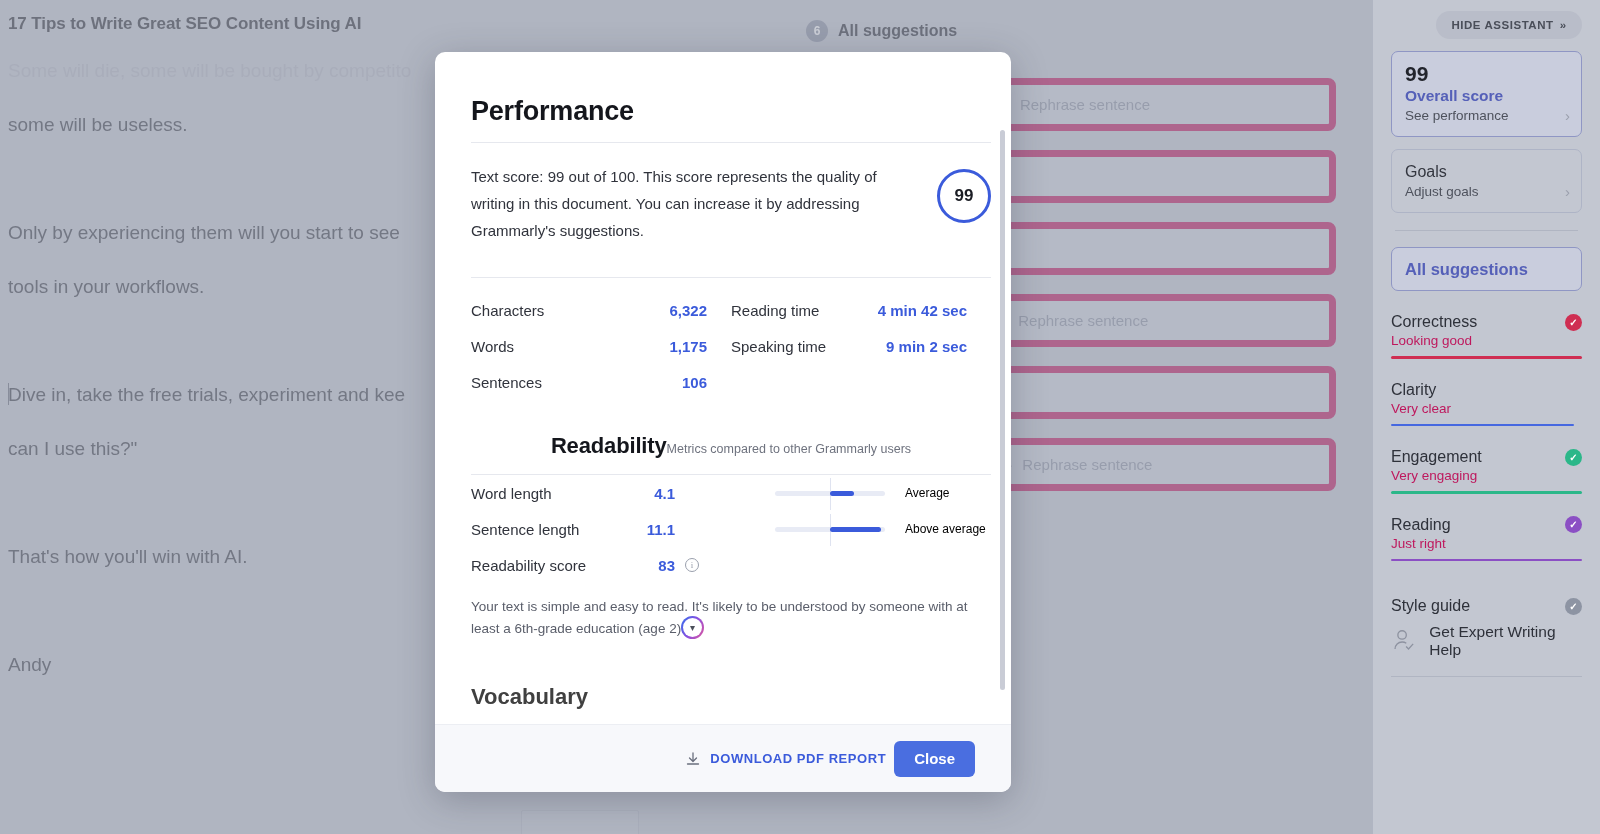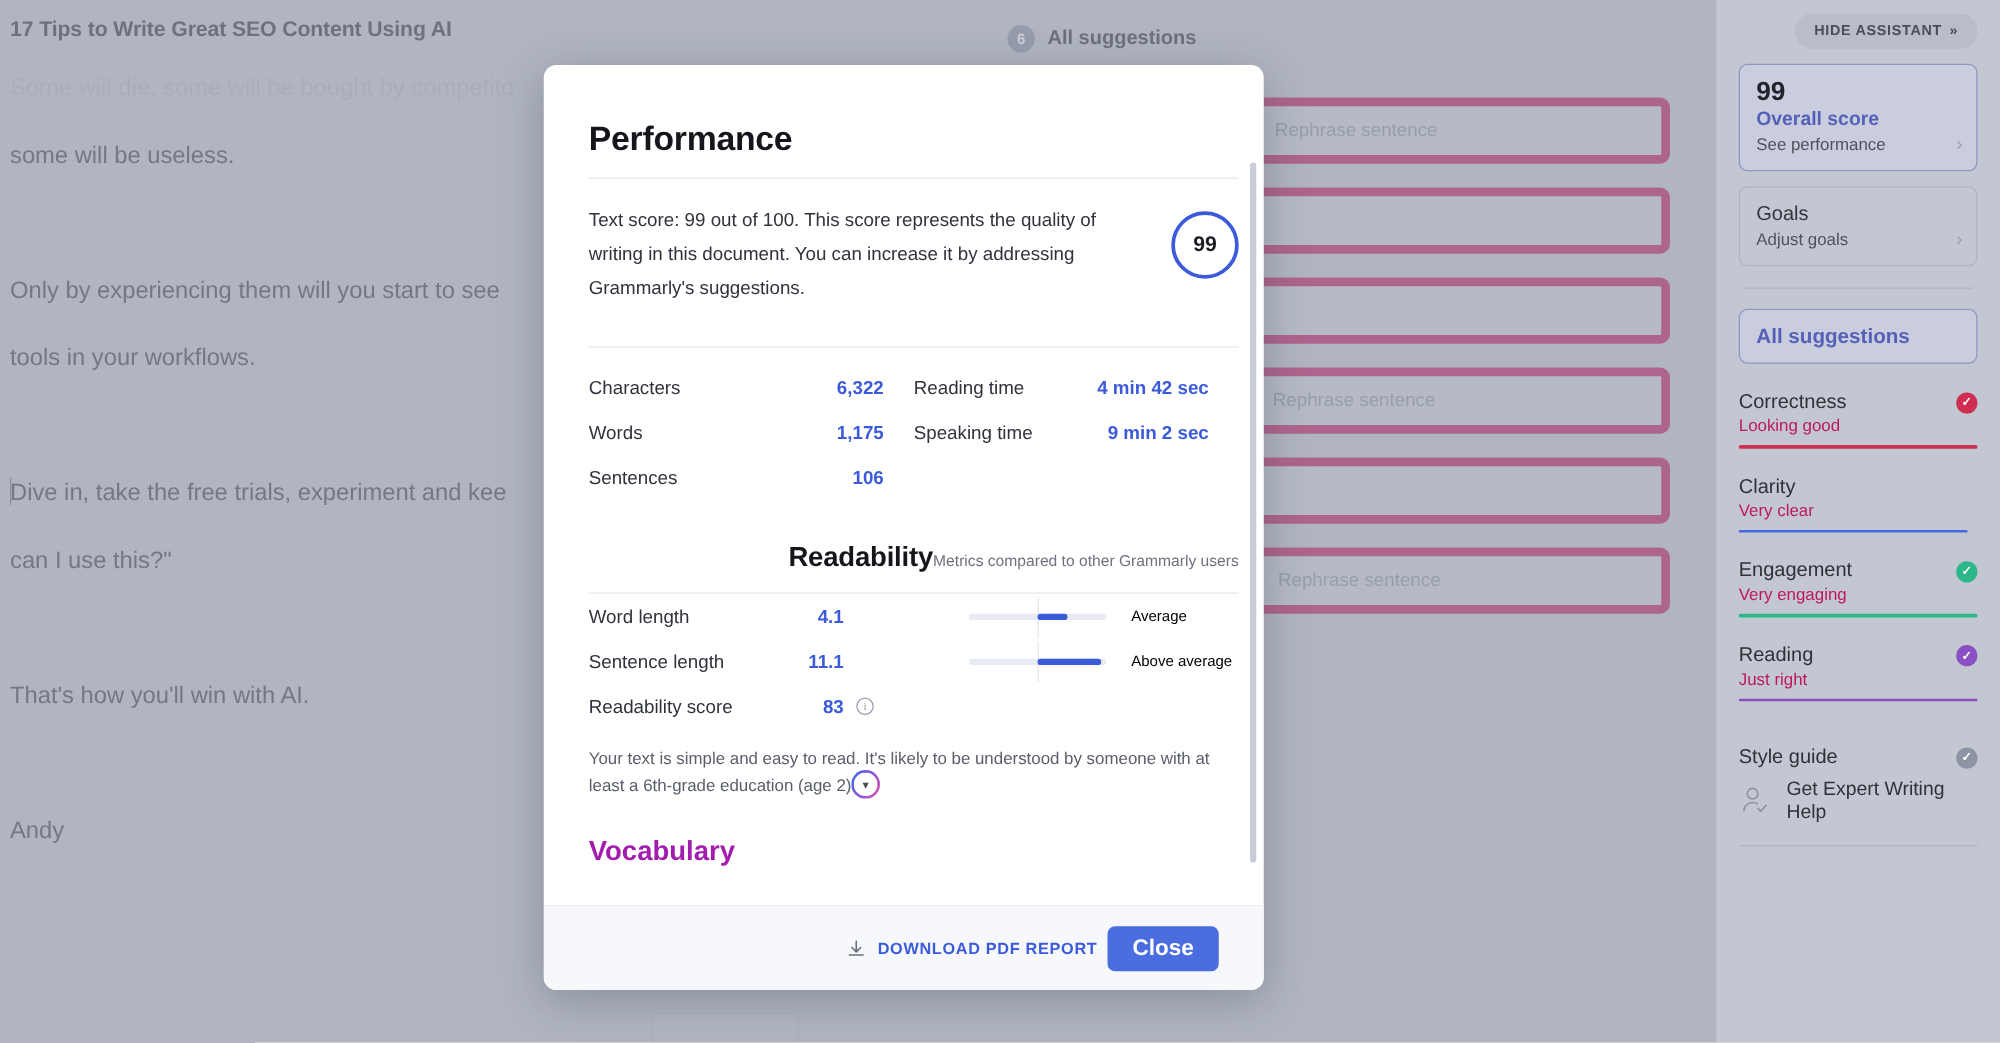--- a/index.html
+++ b/index.html
@@ -228,21 +228,21 @@
   }
   .score-ring {
     width: 54px; height: 54px; border-radius: 50%;
     border: 3px solid #3b5bdb;
     display: flex; align-items: center; justify-content: center;
     font-size: 17px; font-weight: bold; color: #1b1d24;
     flex: 0 0 auto;
     margin-top: 6px;
   }
   .section { margin-top: 33px; }
-  .section-head { display: flex; align-items: baseline; justify-content: flex-end; }
+  .section-head { display: flex; align-items: baseline; justify-content: center; }
   .section-note { font-size: 12.5px; color: #6e727e; }
   .stats {
     display: flex; margin-top: 14px;
   }
   .stats .col { width: 50%; }
   .stat-row {
     display: flex; align-items: center;
     height: 36px;
     font-size: 15px;
   }
@@ -277,42 +277,42 @@
     border: 1px solid #9aa0ad; color: #9aa0ad;
     font-size: 9px; margin-left: 10px; vertical-align: 2px;
     font-family: "Liberation Serif", serif;
   }
   .read-note {
     margin-top: 13px;
     font-size: 13.5px; line-height: 22px; color: #5a5e6a;
     max-width: 512px;
   }
   .vocab-peek {
-    margin-top: 28px;
-    font-size: 22px; font-weight: bold; color: #a21caf;
+    margin-top: 44px;
+    font-size: 22px; font-weight: bold; color: #404040;
   }
   .modal-footer {
     flex: 0 0 auto;
     height: 68px;
     background: #f7f8fb;
     display: flex; align-items: center; justify-content: flex-end;
     gap: 8px; padding-right: 36px;
     border-top: 1px solid #eceef3;
   }
   .dl-btn {
     display: flex; align-items: center; gap: 9px;
     font-size: 13px; font-weight: bold; letter-spacing: 0.55px;
     color: #3b5bdb; cursor: pointer; background: none; border: none;
     font-family: "Liberation Sans", sans-serif;
   }
   .close-btn {
     background: #4a6ee0; color: #fff;
     border: none; border-radius: 6px;
     height: 36px; padding: 0 20px;
-    font-size: 18px; font-weight: bold;
+    font-size: 15px; font-weight: bold;
     cursor: pointer;
     font-family: "Liberation Sans", sans-serif;
   }
   
   .modal-scroll {
     position: absolute;
     right: 6px; top: 78px;
     width: 5px; height: 560px;
     background: #c9ccd6;
     border-radius: 3px;

